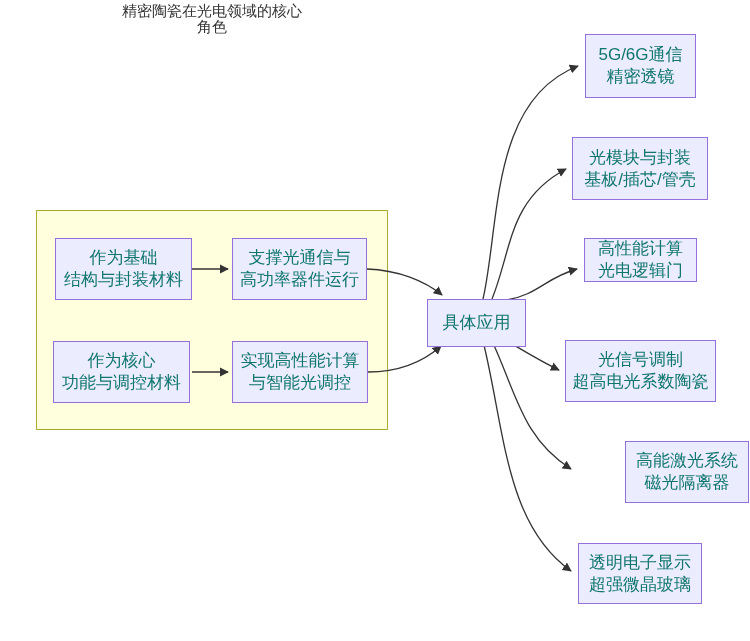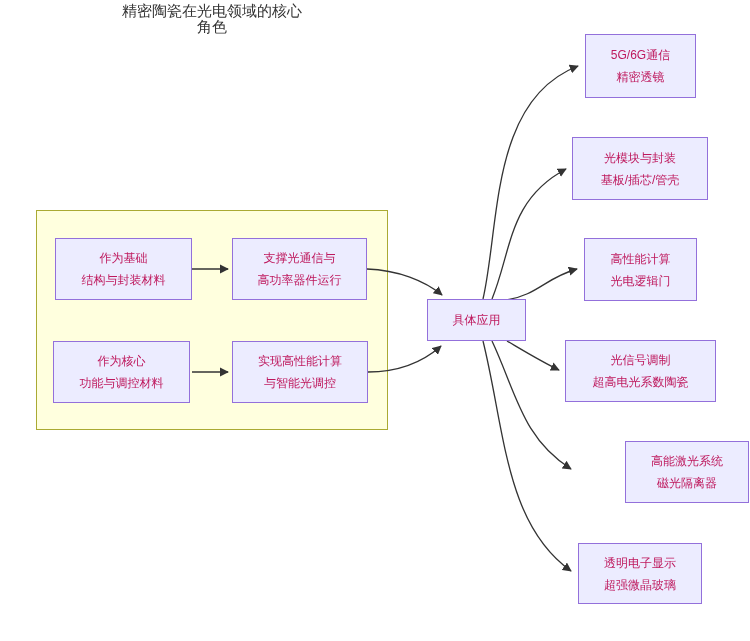--- a/index.html
+++ b/index.html
@@ -38,37 +38,37 @@
   }
   .node {
     position: absolute;
     background: #ECECFF;
     border: 1px solid #9370DB;
     box-sizing: border-box;
     display: flex;
     align-items: center;
     justify-content: center;
     text-align: center;
-    font-size: 12px;
+    font-size: 17px;
     line-height: 22px;
-    color: #be185d;
+    color: #0f766e;
     z-index: 2;
   }
   .node .label { white-space: pre-line; }
 
   
   #cluster-core-roles { left: 36px;  top: 210px; width: 352px; height: 220px; }
   #node-role-basic    { left: 55px;  top: 238px; width: 137px; height: 62px; }
   #node-role-support  { left: 232px; top: 238px; width: 135px; height: 62px; justify-content: center; }
   #node-role-core     { left: 53px;  top: 341px; width: 137px; height: 62px; }
   #node-role-compute  { left: 232px; top: 341px; width: 136px; height: 62px; justify-content: center; }
-  #node-hub           { left: 427px; top: 299px; width: 99px;  height: 42px; }
+  #node-hub           { left: 427px; top: 299px; width: 99px;  height: 48px; }
   #node-app-0         { left: 585px; top: 34px;  width: 111px; height: 64px; }
   #node-app-1         { left: 572px; top: 137px; width: 136px; height: 63px; }
-  #node-app-2         { left: 584px; top: 238px; width: 113px; height: 63px; }
+  #node-app-2         { left: 584px; top: 238px; width: 113px; height: 44px; }
   #node-app-3         { left: 565px; top: 340px; width: 151px; height: 62px; font-family: Liberation Serif, serif; }
   #node-app-4         { left: 578px; top: 441px; width: 124px; height: 62px; margin-left: 47px; }
   #node-app-5         { left: 578px; top: 543px; width: 124px; height: 61px; }
 </style>
 </head>
 <body>
 
 <div class="canvas">
 
   <svg class="edges" viewBox="0 0 750 641" xmlns="http://www.w3.org/2000/svg">

